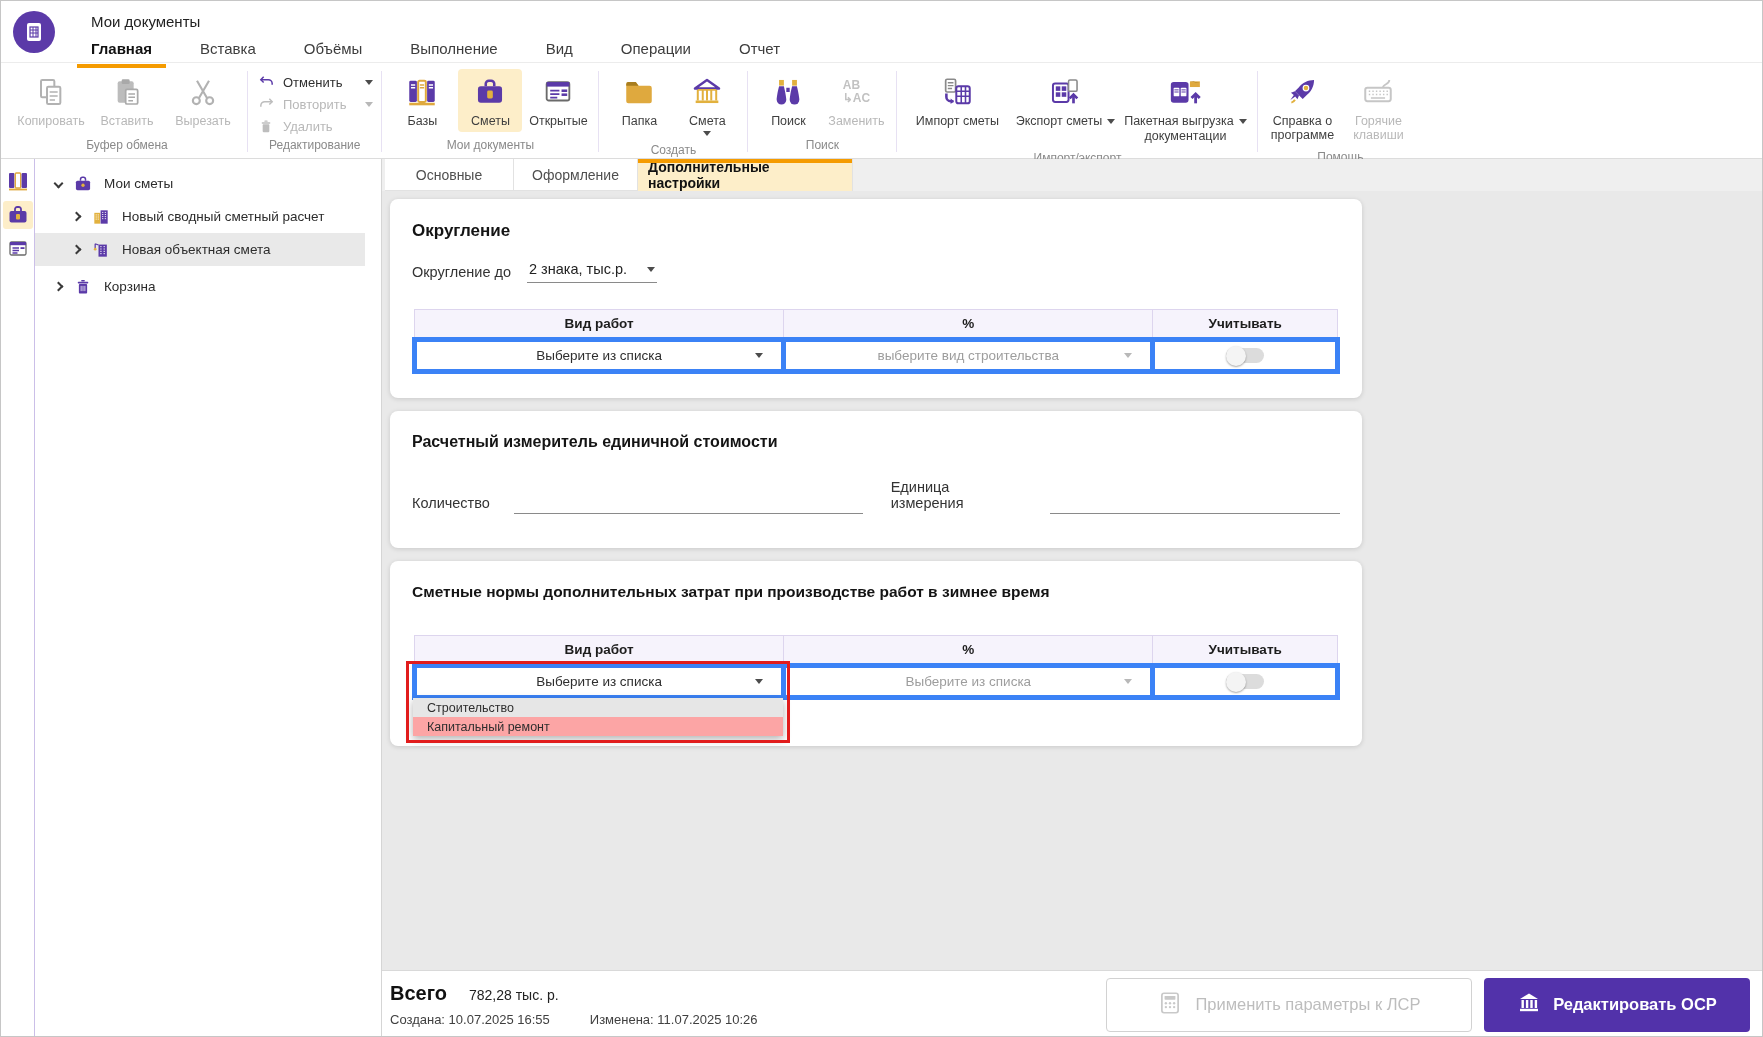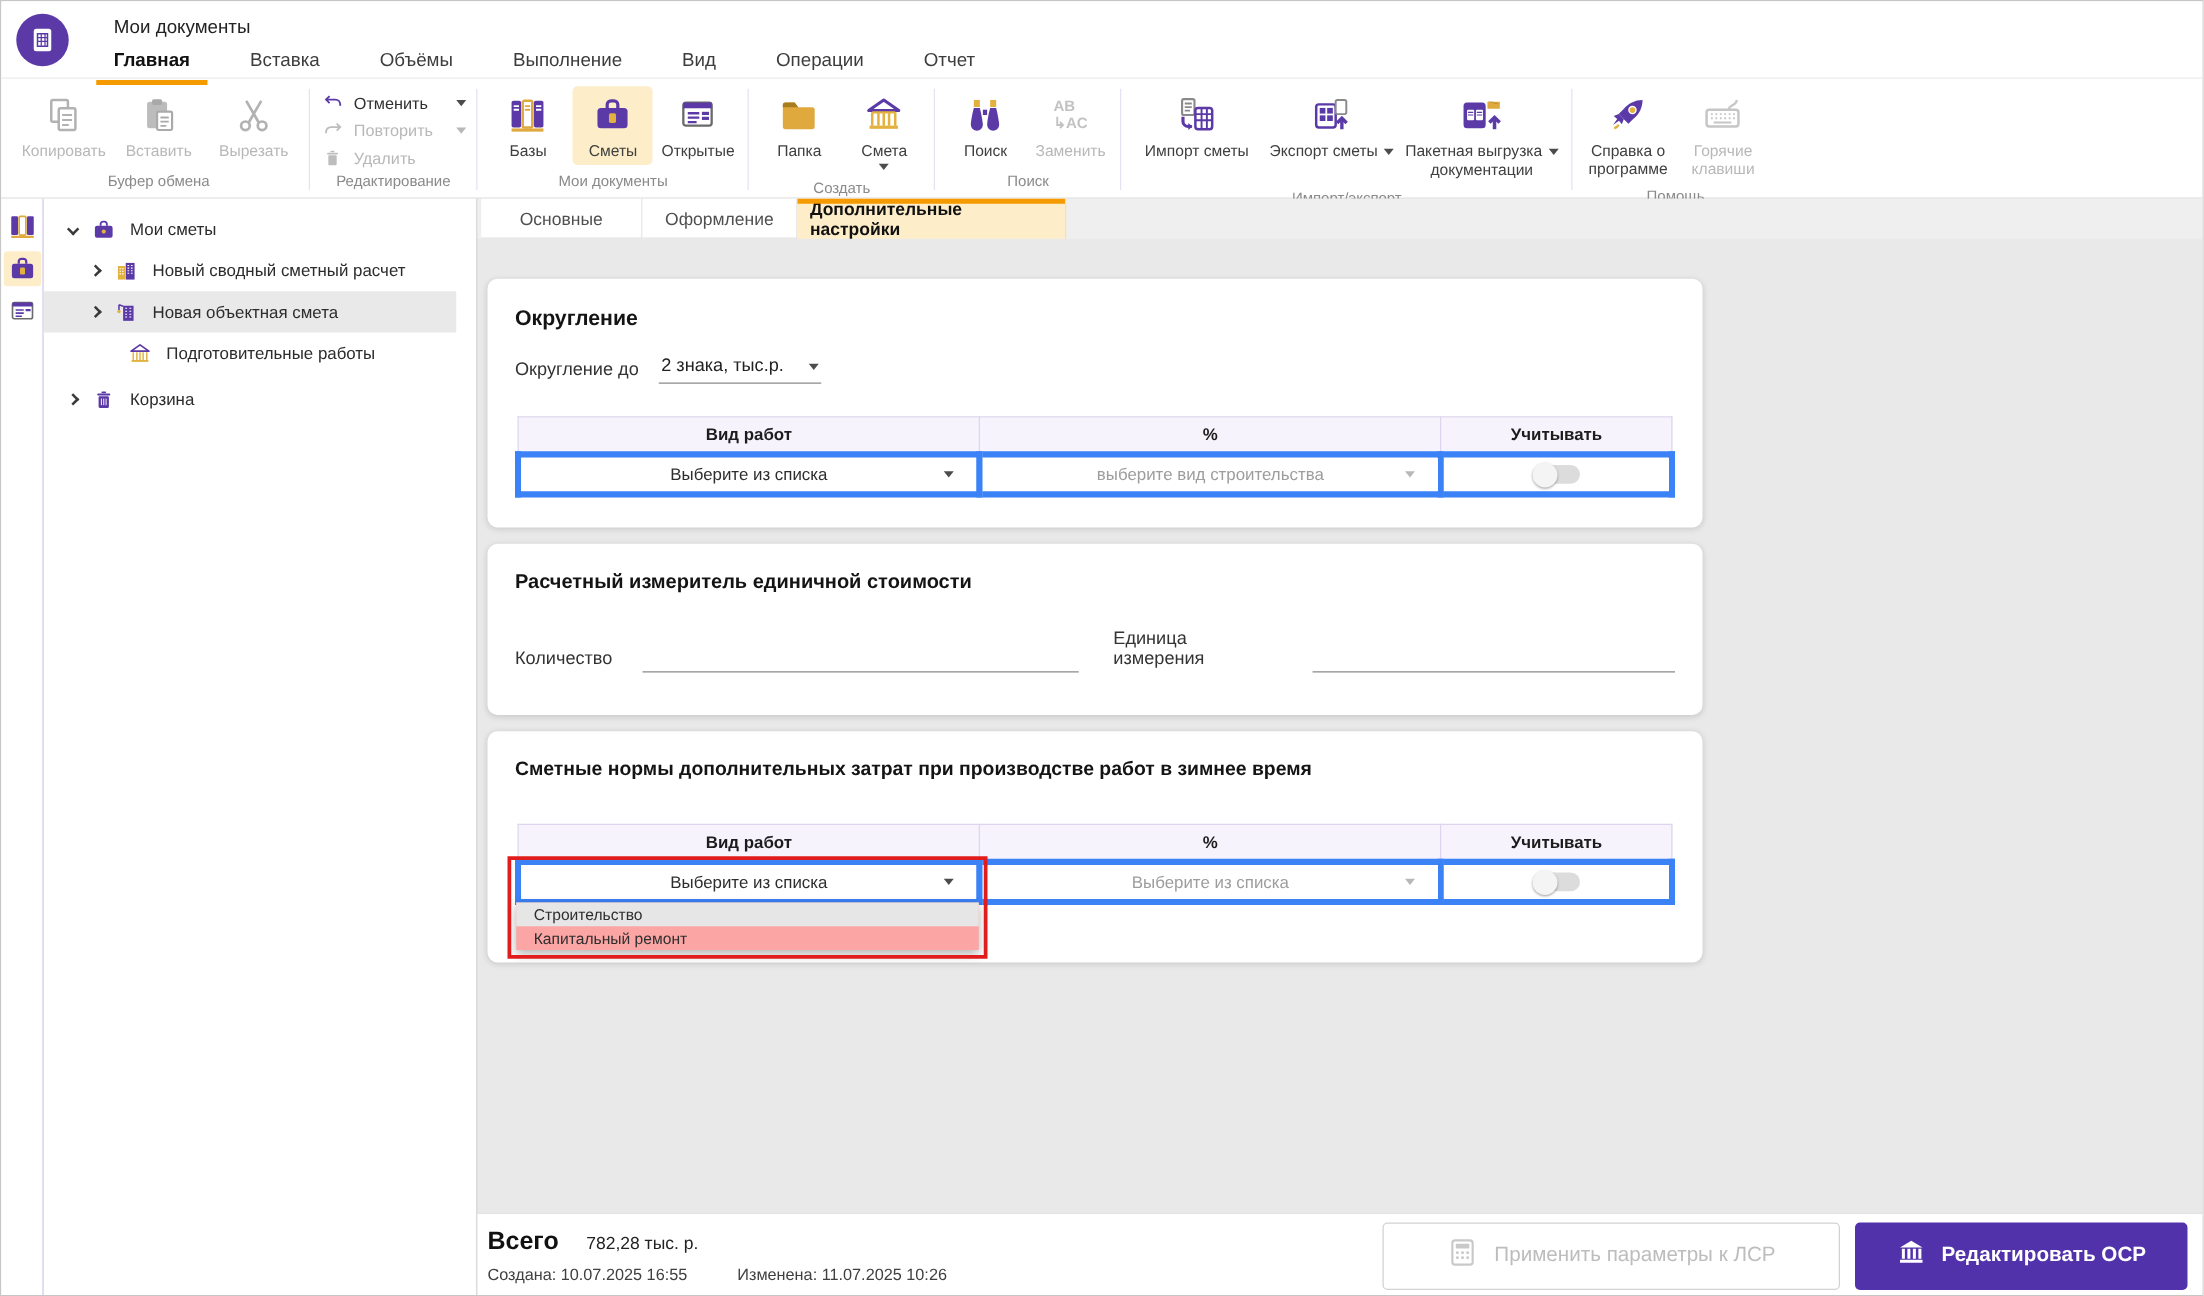--- a/index.html
+++ b/index.html
@@ -49,21 +49,21 @@
   .trow { height:33px; display:flex; align-items:center; gap:10px; font-size:13.5px; color:#2c2c2c; cursor:pointer; margin-right:16px; }
   .trow.selected { background:#e9e9e9; }
   .indent0 { padding-left:20px; }
   .indent1 { padding-left:38px; }
   .indent2 { padding-left:66px; }
   .chev { width:7px; height:7px; border-right:2px solid #3a3a3a; border-bottom:2px solid #3a3a3a; display:inline-block; flex:0 0 auto; }
   .chev.right { transform:rotate(-45deg); }
   .chev.down { transform:rotate(45deg); }
   .ticon { width:22px; height:20px; display:flex; align-items:center; justify-content:center; flex:0 0 auto; }
 
-  .main { flex:1; display:flex; flex-direction:column; border-left:1px solid #d5d5d5; background:#e9e9e9;gap:24px; }
+  .main { flex:1; display:flex; flex-direction:column; border-left:1px solid #d5d5d5; background:#e9e9e9; }
   .doc-tabs { display:flex; padding-left:3px; background:#efefef; }
   .dtab { height:32px; display:flex; align-items:center; justify-content:center; font-size:14px; color:#4f4f4f; background:#fff; border-right:1px solid #e2e2e2; border-bottom:1px solid #e2e2e2; cursor:pointer; padding:0 10px; position:relative; }
   .dtab.t1 { width:129px; } .dtab.t2 { width:124px; } .dtab.t3 { width:215px; }
   .dtab.active { background:#fdeec9; font-weight:bold; color:#111; border-bottom:none; }
   .dtab.active::before { content:""; position:absolute; top:0; left:0; right:0; height:4px; background:#f59b00; }
 
   .content { flex:1; padding:8px 0 0 8px; overflow:hidden; }
   .card { width:972px; background:#fff; border-radius:8px; box-shadow:0 1px 5px rgba(0,0,0,.14); padding:22px 22px 24px 22px; margin-bottom:13px; }
   .card h2 { font-size:17px; color:#141414; margin-bottom:20px; }
   .card h3 { font-size:15.5px; color:#141414; margin-bottom:16px; }
@@ -448,30 +448,20 @@
         <span class="chev right"></span>
         <span class="ticon">
             <svg width="20" height="20" viewBox="0 0 24 24">
               <path d="M9 6 5 4.5M5 4.5v5" stroke="#5b3aa8" stroke-width="1.5" fill="none"></path>
               <circle cx="5" cy="11" r="1.6" fill="#e2b13e"></circle>
               <rect x="9" y="5.5" width="10" height="14.5" fill="#5b3aa8"></rect>
               <path d="M11 8h1.8M15 8h1.8M11 10.8h1.8M15 10.8h1.8M11 13.6h1.8M15 13.6h1.8M11 16.4h1.8M15 16.4h1.8" stroke="#fff" stroke-width="1"></path>
             </svg>
           </span>
         <span>Новая объектная смета</span>
-      </div>
-      <div class="trow indent2">
-        <span class="ticon">
-            <svg width="20" height="20" viewBox="0 0 24 24">
-              <path d="M12 3.5 3.5 9.5h17z" fill="none" stroke="#5b3aa8" stroke-width="1.7" stroke-linejoin="round"></path>
-              <path d="M5.5 10.5V18M9 10.5V18M12 10.5V18M15 10.5V18M18.5 10.5V18" stroke="#e2b13e" stroke-width="1.4"></path>
-              <rect x="4" y="18" width="16" height="1.8" fill="#e2b13e"></rect>
-            </svg>
-          </span>
-        <span>Подготовительные работы</span>
       </div>
       <div class="trow indent0" style="margin-top:4px">
         <span class="chev right"></span>
         <span class="ticon">
             <svg width="18" height="18" viewBox="0 0 24 24">
               <rect x="6.5" y="8" width="11" height="12.5" rx="1.2" fill="#5b3aa8"></rect>
               <rect x="5" y="5" width="14" height="2.2" rx="1" fill="#5b3aa8"></rect>
               <rect x="9.5" y="2.8" width="5" height="2" rx="1" fill="#5b3aa8"></rect>
               <path d="M9.5 10.5v7M12 10.5v7M14.5 10.5v7" stroke="#fff" stroke-width="1"></path>
             </svg>

